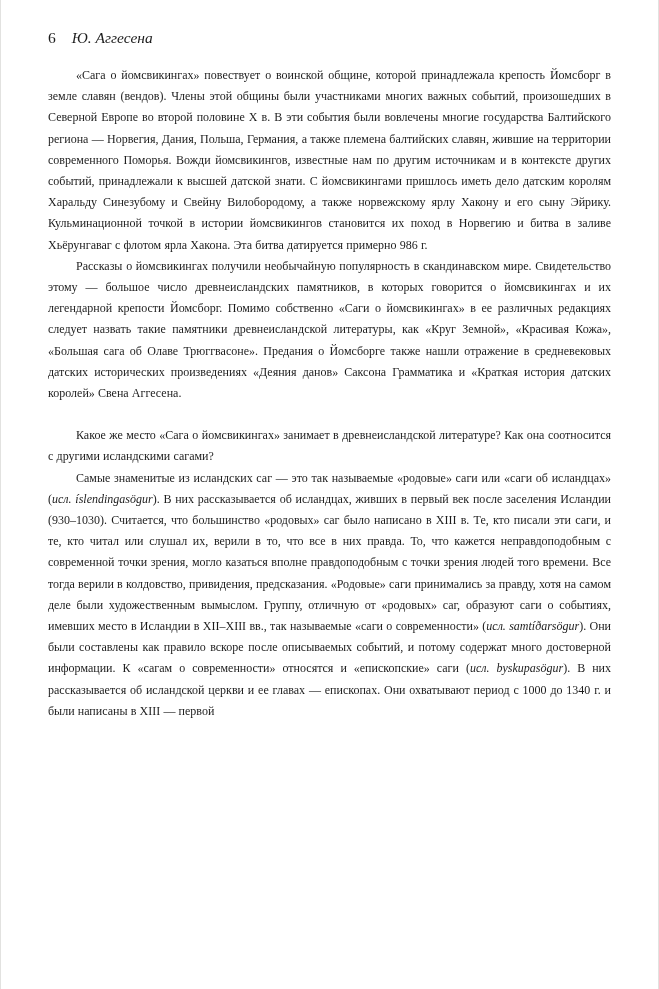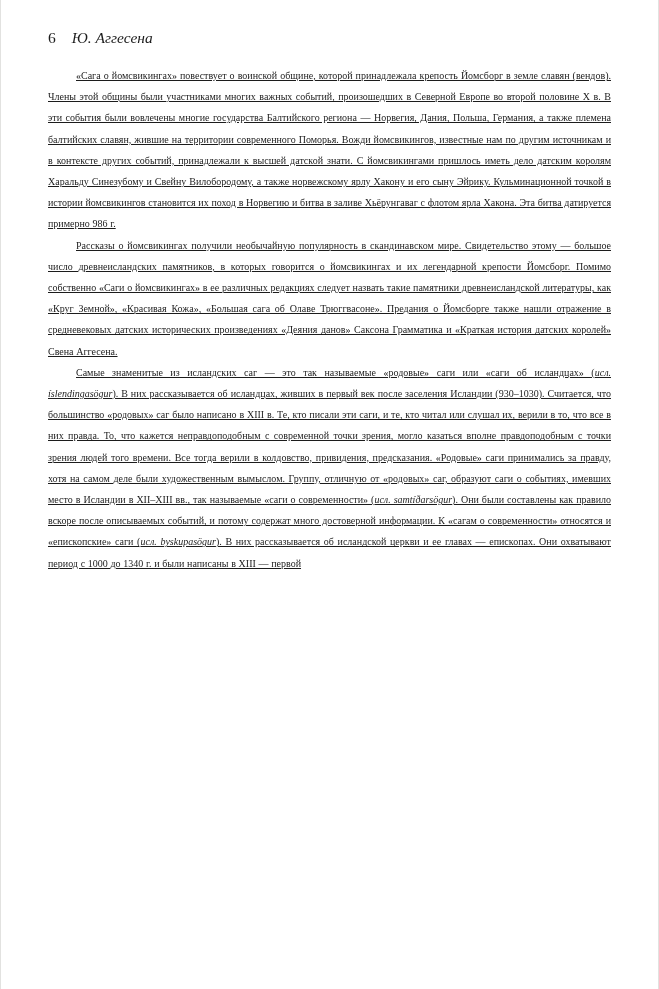--- a/index.html
+++ b/index.html
@@ -30,42 +30,42 @@
   }
   .page-number {
     font-style: normal;
     margin-right: 16px;
   }
   .running-author {
     font-style: italic;
   }
   .body-text p {
     margin: 0;
-    font-size: 10px;
+    font-size: 12px;
     line-height: 21.2px;
     text-align: justify;
     text-indent: 28px;
     hyphens: auto;
     -webkit-hyphens: auto;
     word-spacing: 0.2px;
-    text-decoration: underline;
   }
   .body-text p.space-before {
     margin-top: 21px;
   }
   .italic {
     font-style: italic;
   }
 </style>
 </head>
 <body>
 
 <div class="page">
   <div class="running-header">
     <span class="page-number">6</span>
     <span class="running-author">Ю. Аггесена</span>
   </div>
   <div class="body-text" id="paragraphs">
       <p><span>«Сага о йомсвикингах» повествует о воинской общине, которой принадлежала крепость Йомсборг в земле славян (вендов). Члены этой общины были участниками многих важных событий, произошедших в Северной Европе во второй половине X в. В эти события были вовлечены многие государства Балтийского региона — Норвегия, Дания, Польша, Германия, а также племена балтийских славян, жившие на территории современного Поморья. Вожди йомсвикингов, известные нам по другим источникам и в контексте других событий, принадлежали к высшей датской знати. С йомсвикингами пришлось иметь дело датским королям Харальду Синезубому и Свейну Вилобородому, а также норвежскому ярлу Хакону и его сыну Эйрику. Кульминационной точкой в истории йомсвикингов становится их поход в Норвегию и битва в заливе Хьёрунгаваг с флотом ярла Хакона. Эта битва датируется примерно 986 г.</span></p>
       <p><span>Рассказы о йомсвикингах получили необычайную популярность в скандинавском мире. Свидетельство этому — большое число древнеисландских памятников, в которых говорится о йомсвикингах и их легендарной крепости Йомсборг. Помимо собственно «Саги о йомсвикингах» в ее различных редакциях следует назвать такие памятники древнеисландской литературы, как «Круг Земной», «Красивая Кожа», «Большая сага об Олаве Трюггвасоне». Предания о Йомсборге также нашли отражение в средневековых датских исторических произведениях «Деяния данов» Саксона Грамматика и «Краткая история датских королей» Свена Аггесена.</span></p>
+      <p class="space-before"><span>Какое же место «Сага о йомсвикингах» занимает в древнеисландской литературе? Как она соотносится с другими исландскими сагами?</span></p>
       <p><span>Самые знаменитые из исландских саг — это так называемые «родовые» саги или «саги об исландцах» (</span><span class="italic">исл. íslendingasögur</span><span>). В них рассказывается об исландцах, живших в первый век после заселения Исландии (930–1030). Считается, что большинство «родовых» саг было написано в XIII в. Те, кто писали эти саги, и те, кто читал или слушал их, верили в то, что все в них правда. То, что кажется неправдоподобным с современной точки зрения, могло казаться вполне правдоподобным с точки зрения людей того времени. Все тогда верили в колдовство, привидения, предсказания. «Родовые» саги принимались за правду, хотя на самом деле были художественным вымыслом. Группу, отличную от «родовых» саг, образуют саги о событиях, имевших место в Исландии в XII–XIII вв., так называемые «саги о современности» (</span><span class="italic">исл. samtíðarsögur</span><span>). Они были составлены как правило вскоре после описываемых событий, и потому содержат много достоверной информации. К «сагам о современности» относятся и «епископские» саги (</span><span class="italic">исл. byskupasögur</span><span>). В них рассказывается об исландской церкви и ее главах — епископах. Они охватывают период с 1000 до 1340 г. и были написаны в XIII — первой</span></p>
     </div>
 </div>
 
 </body></html>

